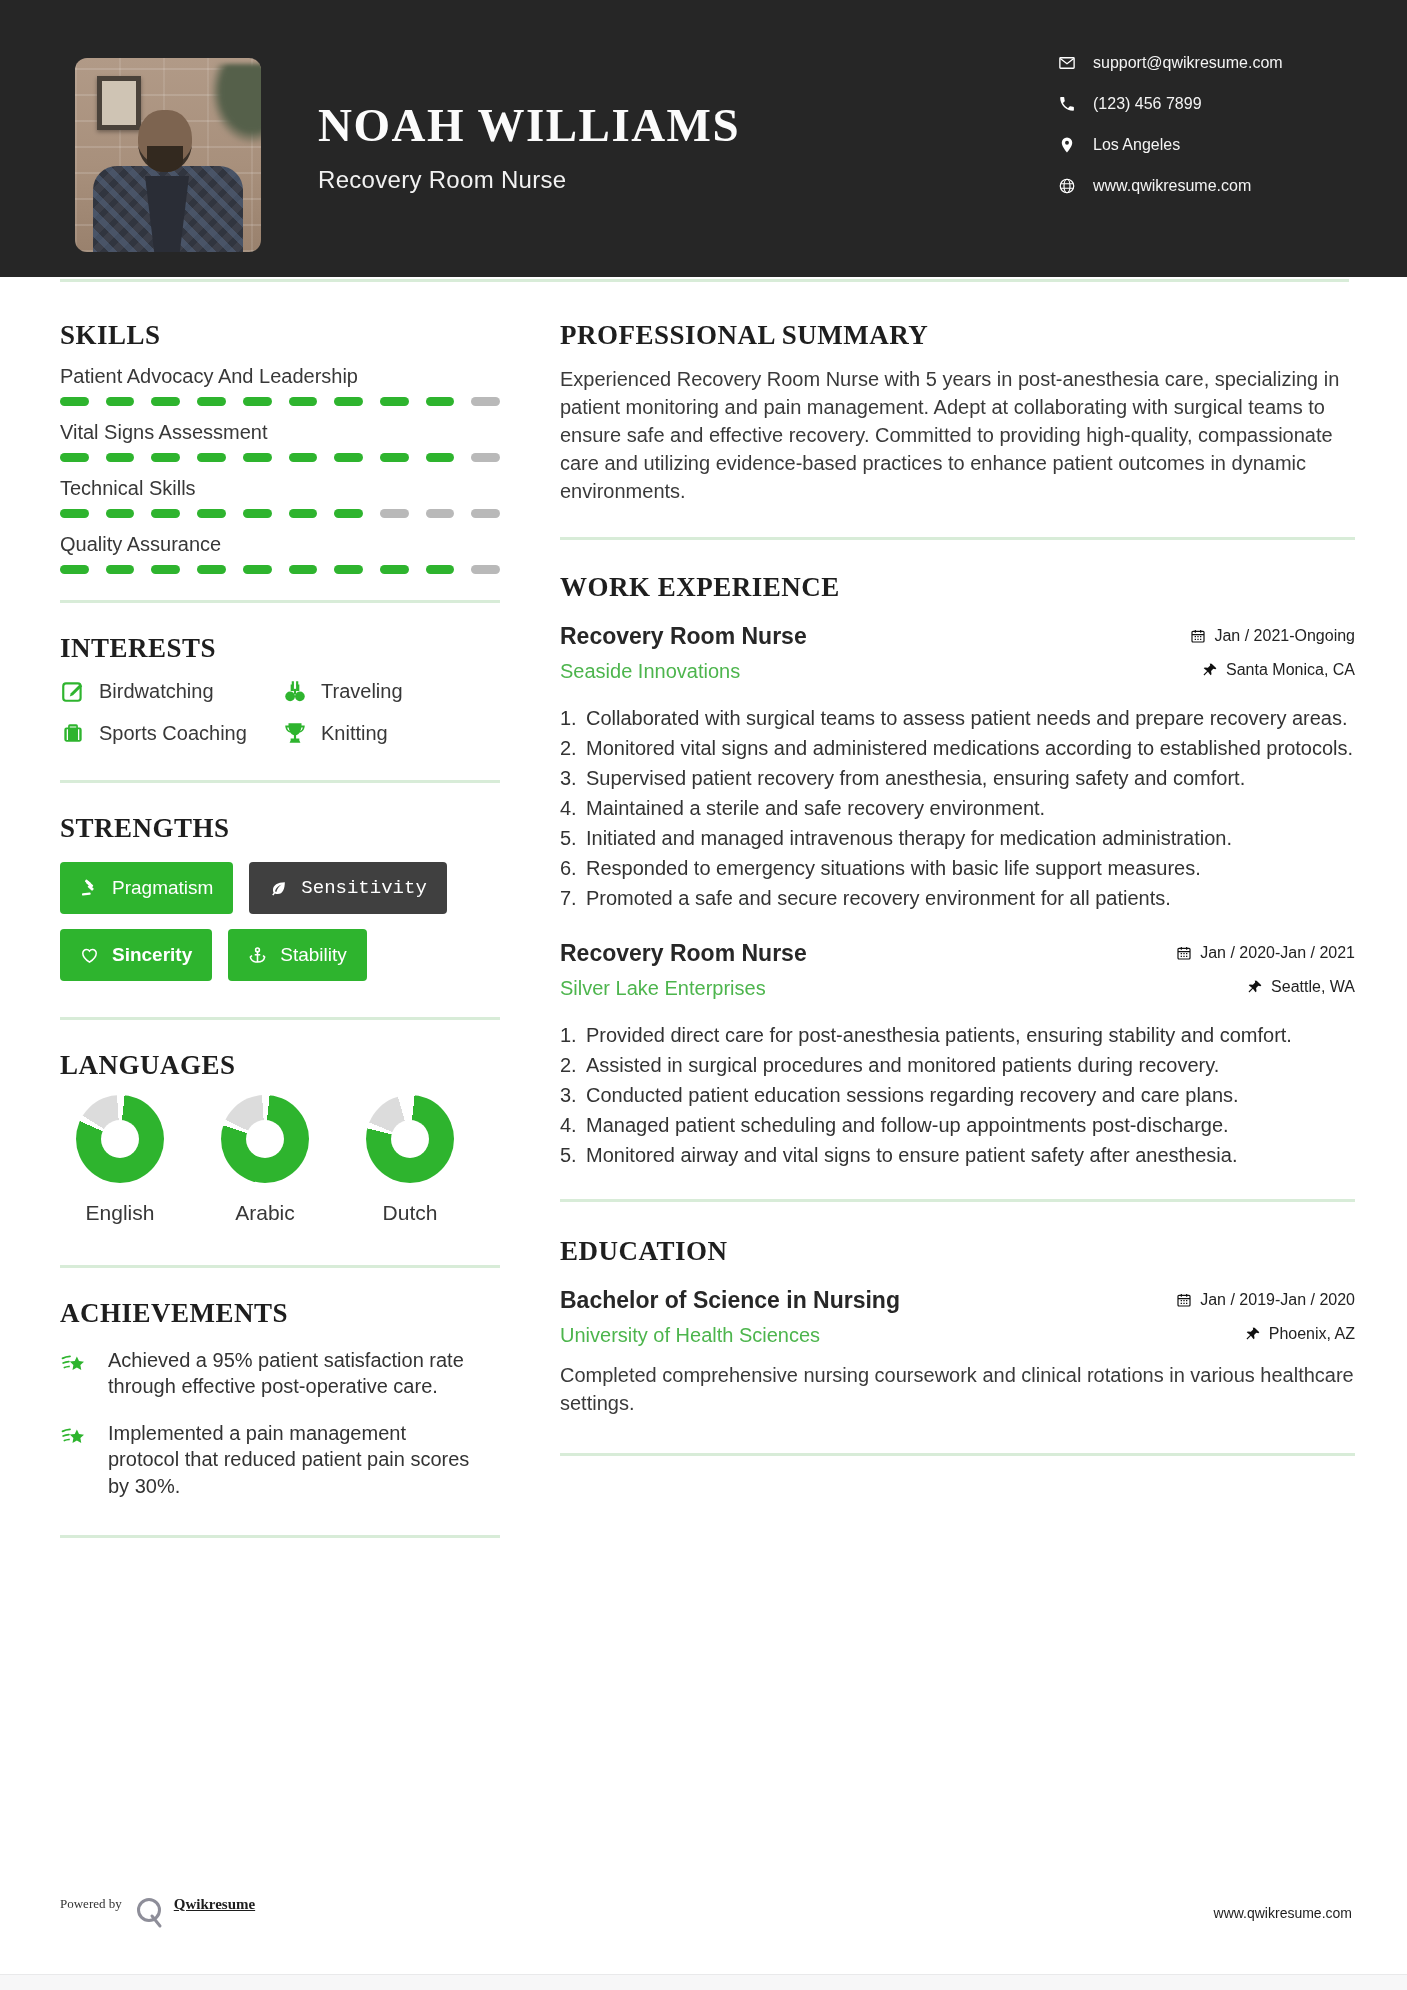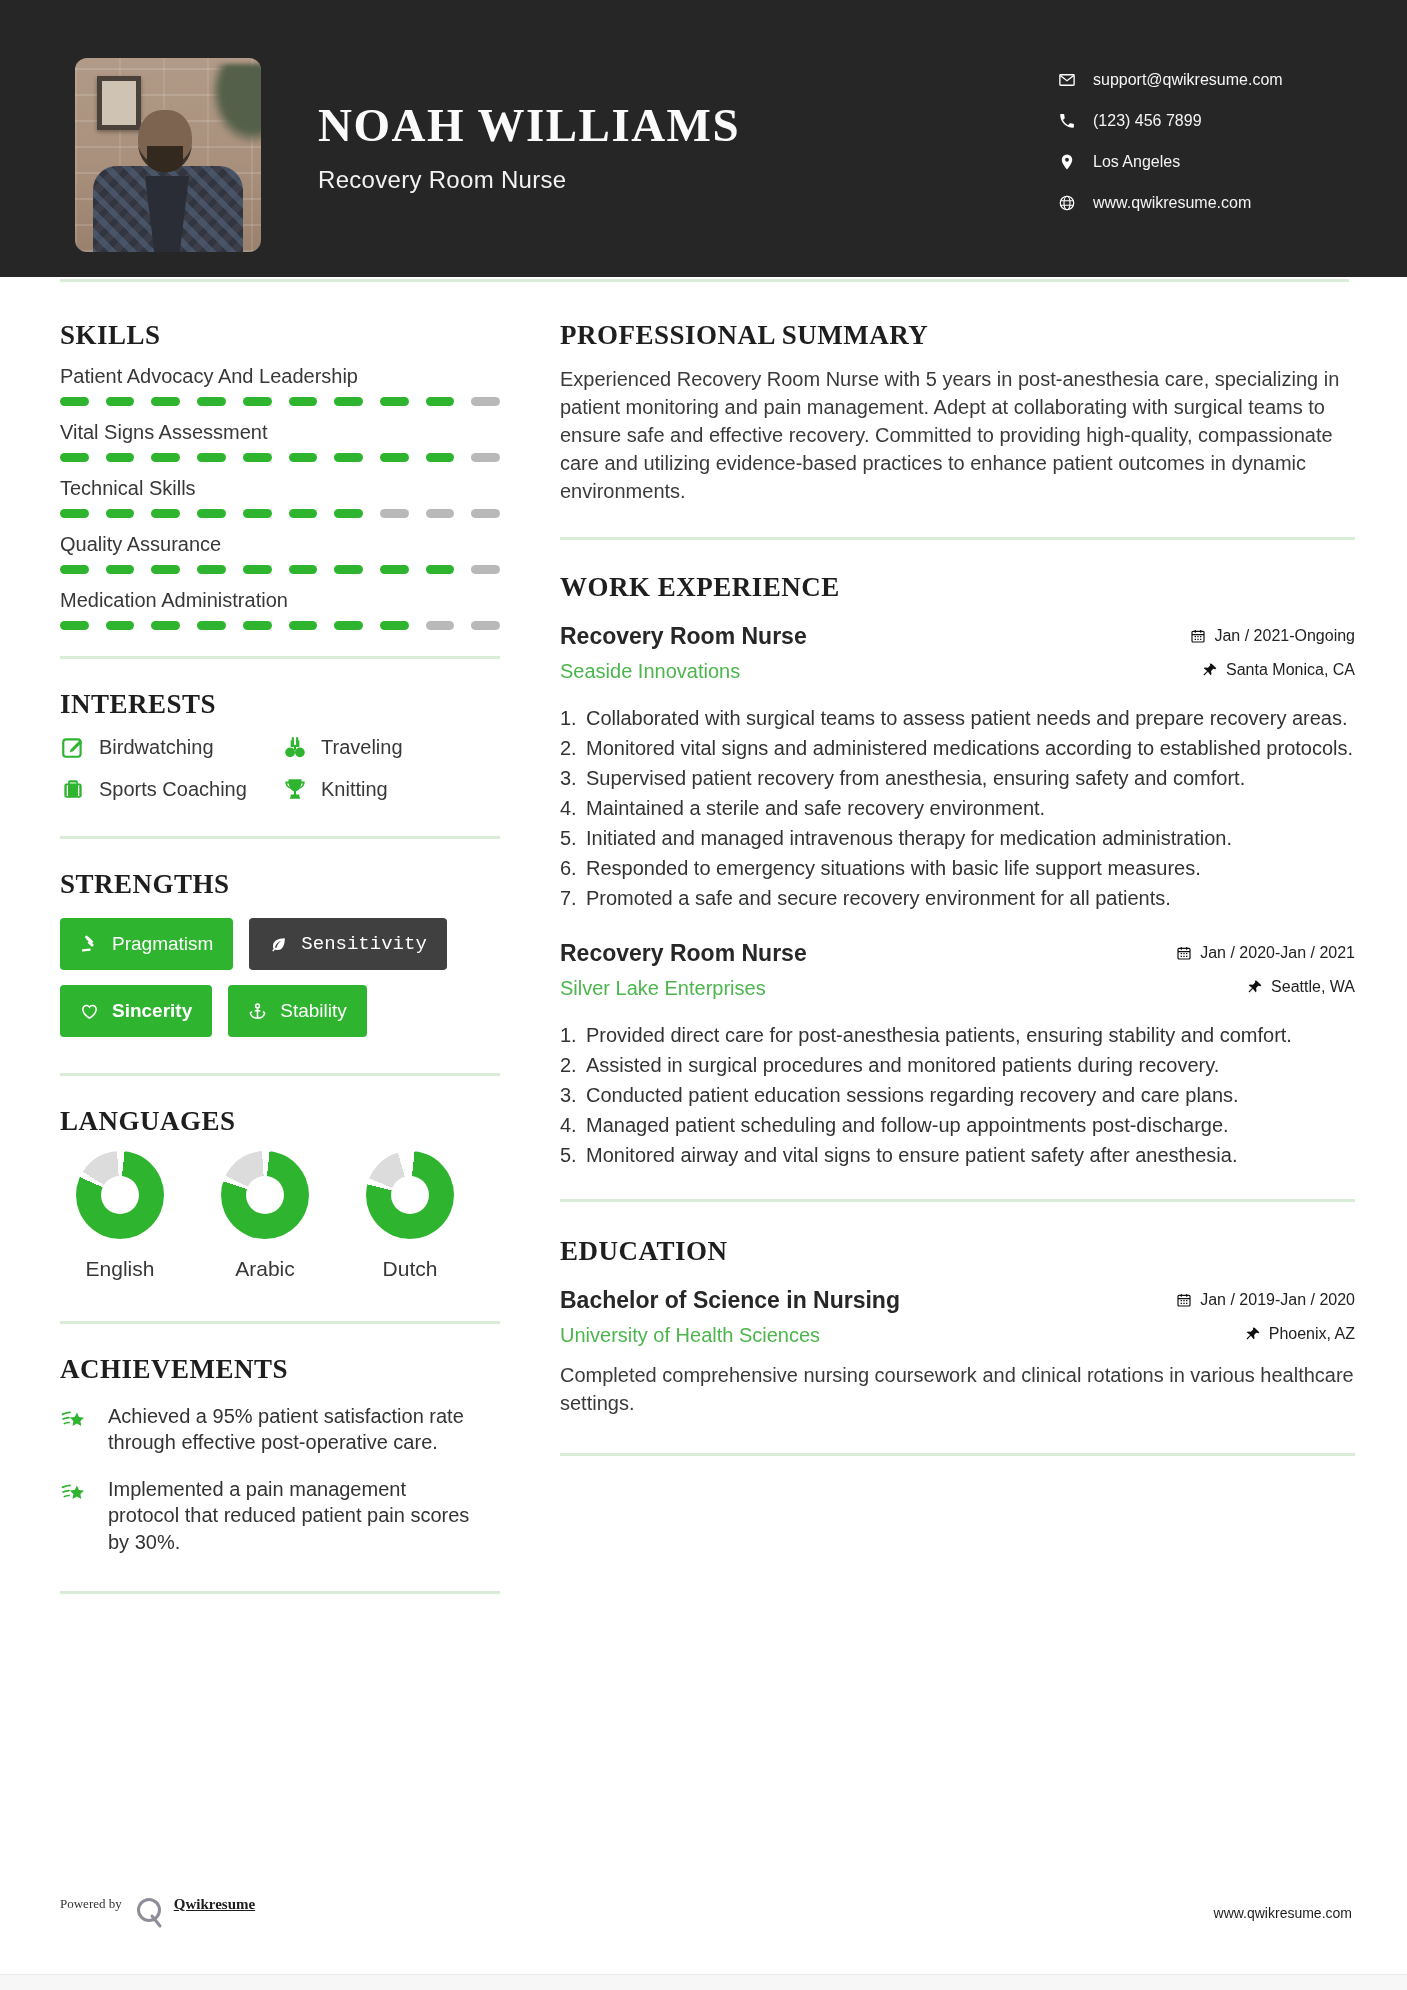--- a/index.html
+++ b/index.html
@@ -35,21 +35,21 @@
       repeating-linear-gradient(-45deg, rgba(40,45,55,.55) 0 6px, transparent 6px 14px),
       #3c3f49; }
   .photo .shirt { position:absolute; left:70px; top:118px; width:44px; height:80px;
     background:#2a2d36; clip-path:polygon(0 0,100% 0,78% 100%,22% 100%); }
   .name-block { position:absolute; left:318px; top:98px; color:#fff; }
   .name {
     font-family:"Liberation Serif","DejaVu Serif",serif; font-weight:bold;
     font-size:47px; letter-spacing:1.5px; color:#fbfbfb;
   }
   .job-title { margin-top:14px; font-size:24px; font-weight:400; color:#f2f2f2; letter-spacing:.3px; }
-  .contacts { position:absolute; left:1058px; top:71px; }
+  .contacts { position:absolute; left:1058px; top:54px; }
   .contact-row { display:flex; align-items:center; margin-bottom:23px; color:#f4f4f4; font-size:16px; }
   .contact-row .ic { width:18px; height:18px; margin-right:17px; color:#ffffff; flex:none; display:flex; }
   .contact-row .ic svg { width:100%; height:100%; }
   .header-rule { margin:2px 58px 0 60px; height:3px; background:#d8ecd8; }
   
   .main { display:flex; padding:38px 52px 0 60px; }
   .col-left { width:440px; flex:none; }
   .col-right { flex:1; margin-left:60px; }
   h2.sec {
     font-family:"Liberation Serif","DejaVu Serif",serif; font-weight:bold;
@@ -227,35 +227,20 @@
             <span class="pill" style="background: rgb(46, 180, 46);"></span>
             <span class="pill" style="background: rgb(46, 180, 46);"></span>
             <span class="pill" style="background: rgb(46, 180, 46);"></span>
             <span class="pill" style="background: rgb(46, 180, 46);"></span>
             <span class="pill" style="background: rgb(46, 180, 46);"></span>
             <span class="pill" style="background: rgb(46, 180, 46);"></span>
             <span class="pill" style="background: rgb(46, 180, 46);"></span>
             <span class="pill" style="background: rgb(185, 185, 185);"></span>
           </div>
         </div>
-        <div class="skill">
-          <div class="skill-label">Medication Administration</div>
-          <div class="bar">
-            <span class="pill" style="background: rgb(46, 180, 46);"></span>
-            <span class="pill" style="background: rgb(46, 180, 46);"></span>
-            <span class="pill" style="background: rgb(46, 180, 46);"></span>
-            <span class="pill" style="background: rgb(46, 180, 46);"></span>
-            <span class="pill" style="background: rgb(46, 180, 46);"></span>
-            <span class="pill" style="background: rgb(46, 180, 46);"></span>
-            <span class="pill" style="background: rgb(46, 180, 46);"></span>
-            <span class="pill" style="background: rgb(46, 180, 46);"></span>
-            <span class="pill" style="background: rgb(185, 185, 185);"></span>
-            <span class="pill" style="background: rgb(185, 185, 185);"></span>
-          </div>
-        </div>
       </div>
 
     <div class="divider"></div>
     <h2 class="sec">INTERESTS</h2>
     <div id="interests-grid" class="interests-grid">
         <div class="interest">
           <span class="ic">
             <svg viewBox="0 0 24 24" fill="none" stroke="currentColor" stroke-width="2">
               <rect x="3" y="5" width="16" height="16" rx="2.5"></rect>
               <path d="M10 14l8.5-8.5 2 2L12 16l-3 1z" fill="currentColor" stroke="none"></path>

